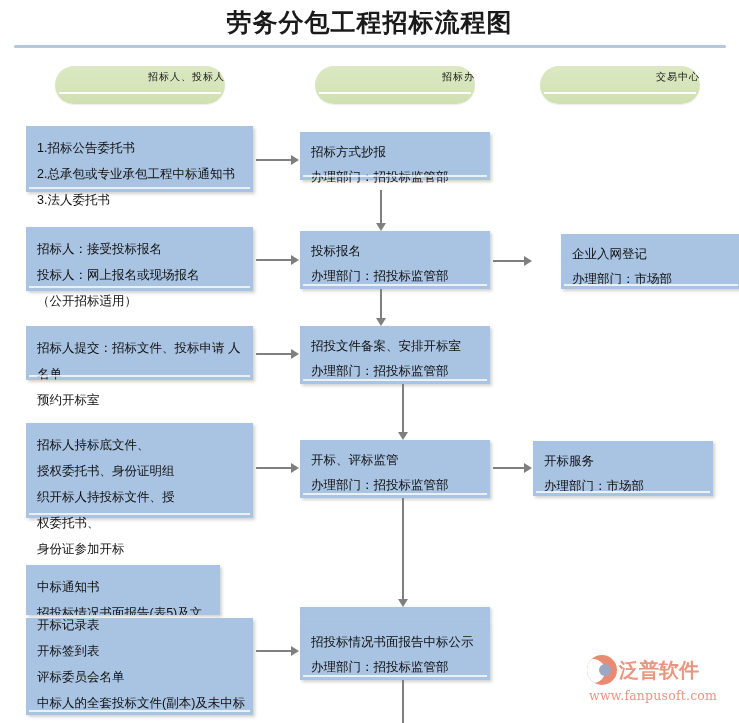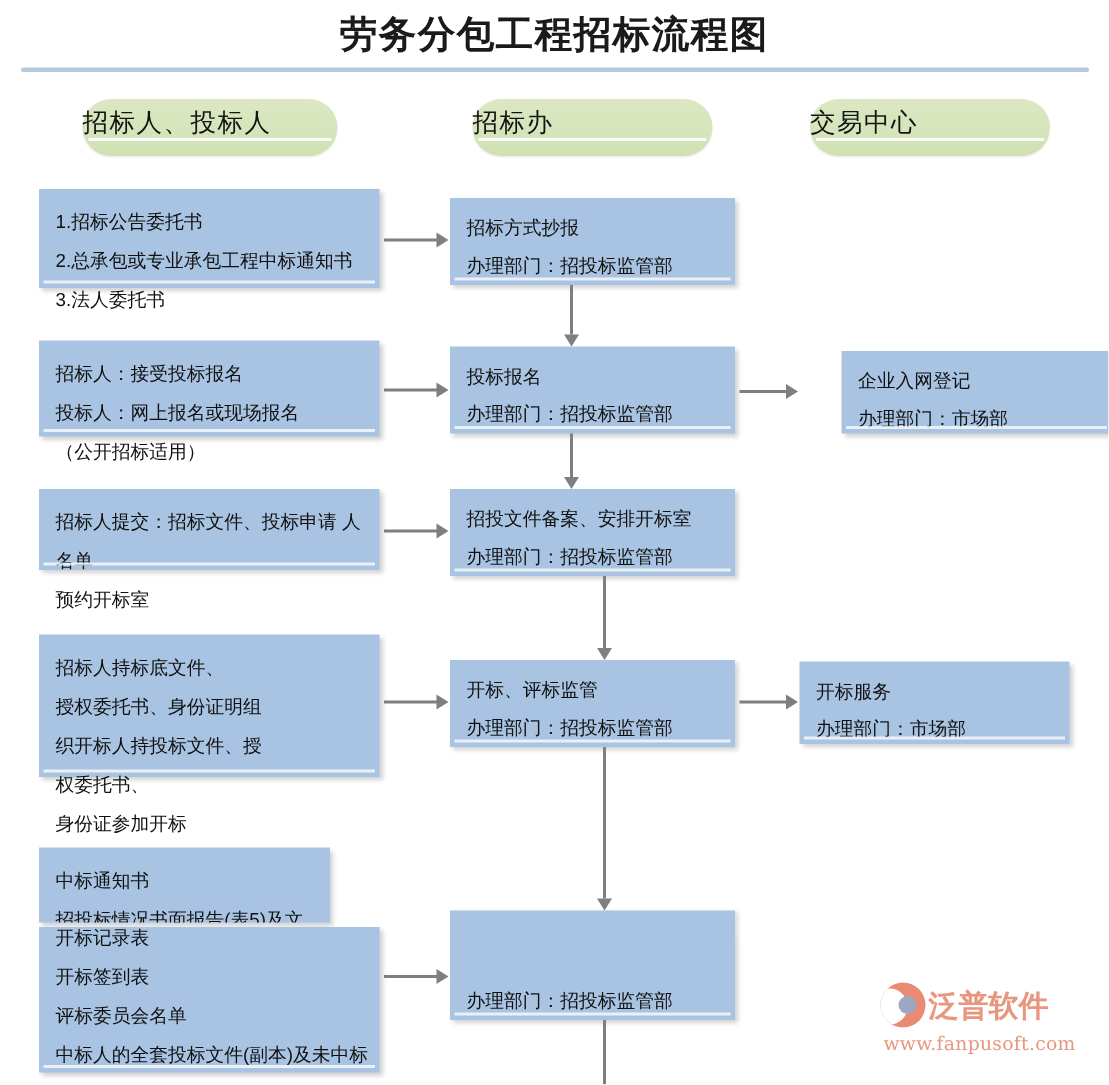--- a/index.html
+++ b/index.html
@@ -46,22 +46,22 @@
     position: absolute;
     height: 38px;
     border-radius: 19px;
     background: linear-gradient(180deg, #dbe8c2 0%, #d5e4ba 62%, #cfe0b1 100%);
     box-shadow: 0 1px 1px rgba(0,0,0,0.08);
   }
   .pill .pill-label {
     position: absolute;
     left: 0; right: 0;
     top: 4px;
-    text-align: left;
-    font-size: 17px;
+    text-align: right;
+    font-size: 10px;
     color: #141414;
     letter-spacing: 1px;
   }
   .pill .pill-bevel {
     position: absolute;
     left: 4px;
     right: 4px;
     top: 26px;
     height: 2px;
     background: #ffffff;
@@ -250,21 +250,21 @@
   <div class="box" style="left:26px; top:618px; width:227px; height:97px; overflow:hidden;">
     <div class="box-text" style="top:-6px;">开标记录表
 开标签到表
 评标委员会名单
 中标人的全套投标文件(副本)及未中标人
 的经济投标书
 评标过程资料:专家打分表及汇总表等</div>
     <div class="box-bevel"></div>
   </div>
 
-  <div class="box two-line" style="left:300px; top:132px; width:190px; height:58px;">
+  <div class="box two-line" style="left:300px; top:132px; width:190px; height:48px;">
     <div class="box-text"><span>招标方式抄报</span><br><span>办理部门：招投标监管部</span></div>
     <div class="box-bevel"></div>
   </div>
 
   <div class="box two-line" style="left:300px; top:231px; width:190px; height:58px;">
     <div class="box-text"><span>投标报名</span><br><span>办理部门：招投标监管部</span></div>
     <div class="box-bevel"></div>
   </div>
 
   <div class="box two-line" style="left:300px; top:326px; width:190px; height:58px;">
@@ -273,21 +273,21 @@
   </div>
 
   <div class="box two-line" style="left:300px; top:440px; width:190px; height:58px;">
     <div class="box-text"><span>开标、评标监管</span><br><span>办理部门：招投标监管部</span></div>
     <div class="box-bevel"></div>
   </div>
 
   <div class="strip" style="left:300px; top:607px; width:190px; height:16px;"></div>
 
   <div class="box two-line" style="left:300px; top:622px; width:190px; height:58px;">
-    <div class="box-text"><br><span>办理部门：招投标监管部</span></div>
+    <div class="box-text"><span>招投标情况书面报告中标公示</span><br><span>办理部门：招投标监管部</span></div>
     <div class="box-bevel"></div>
   </div>
 
   <div class="box two-line" style="left:561px; top:234px; width:180px; height:55px;">
     <div class="box-text"><span>企业入网登记</span><br><span>办理部门：市场部</span></div>
     <div class="box-bevel"></div>
   </div>
 
   <div class="box two-line" style="left:533px; top:441px; width:180px; height:55px;">
     <div class="box-text"><span>开标服务</span><br><span>办理部门：市场部</span></div>

